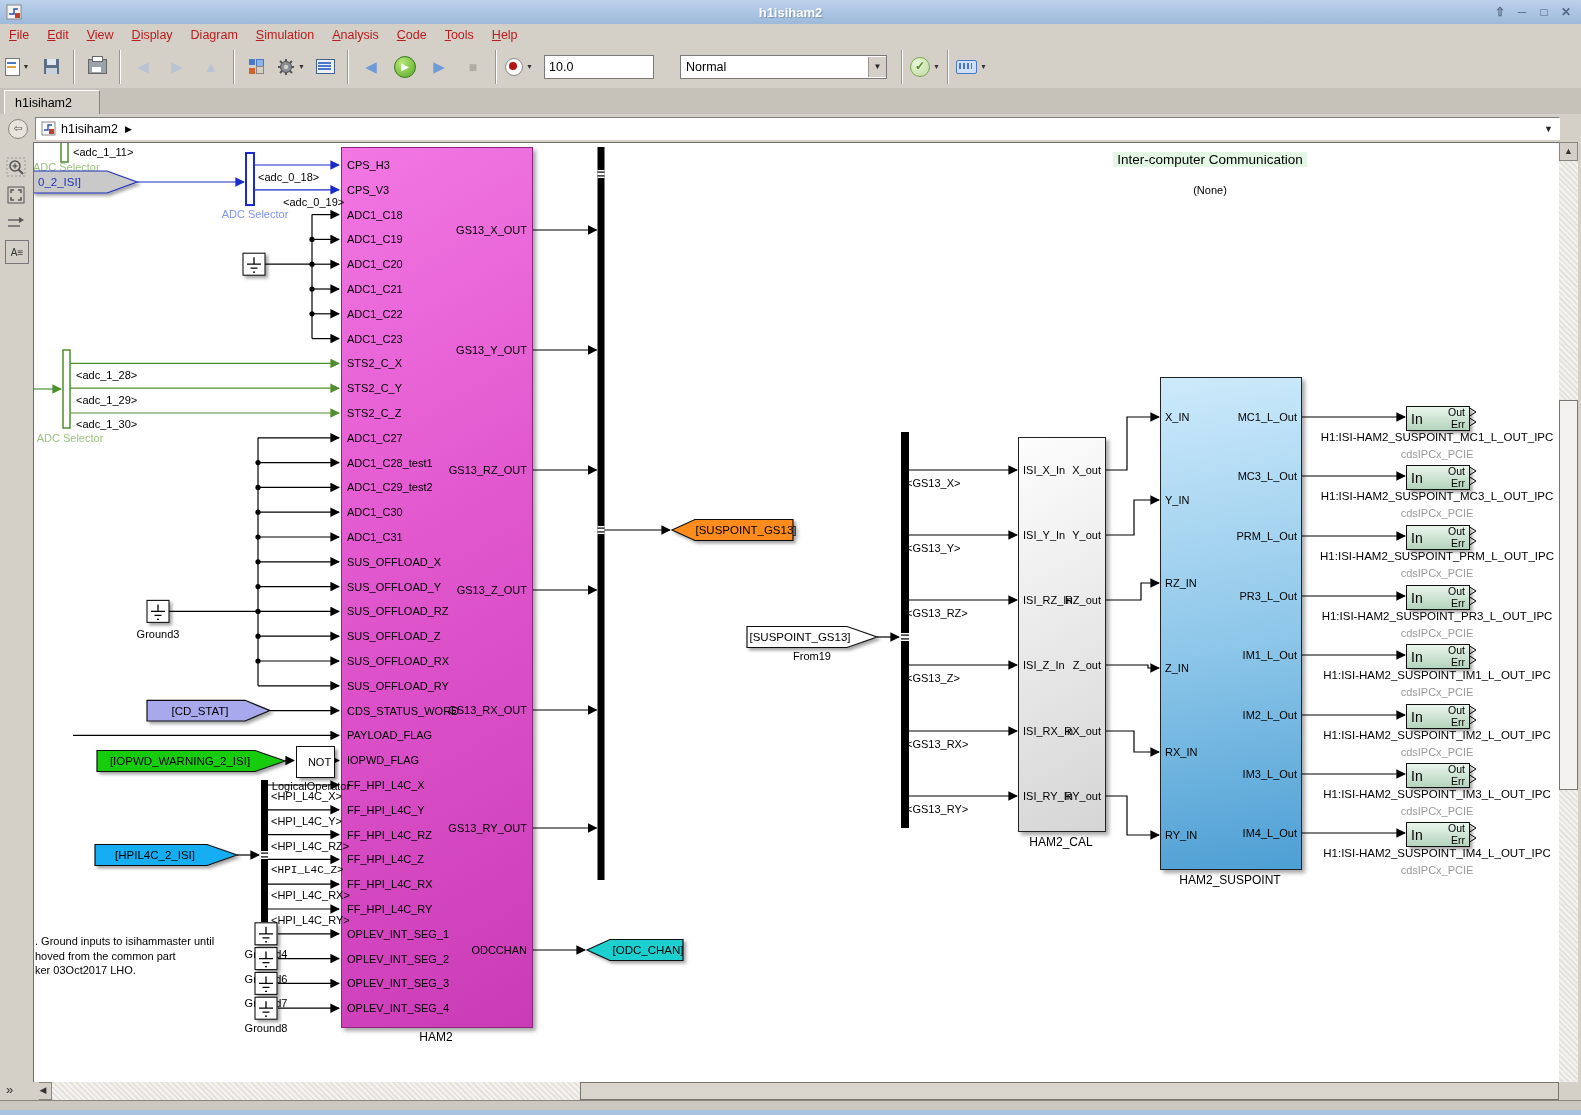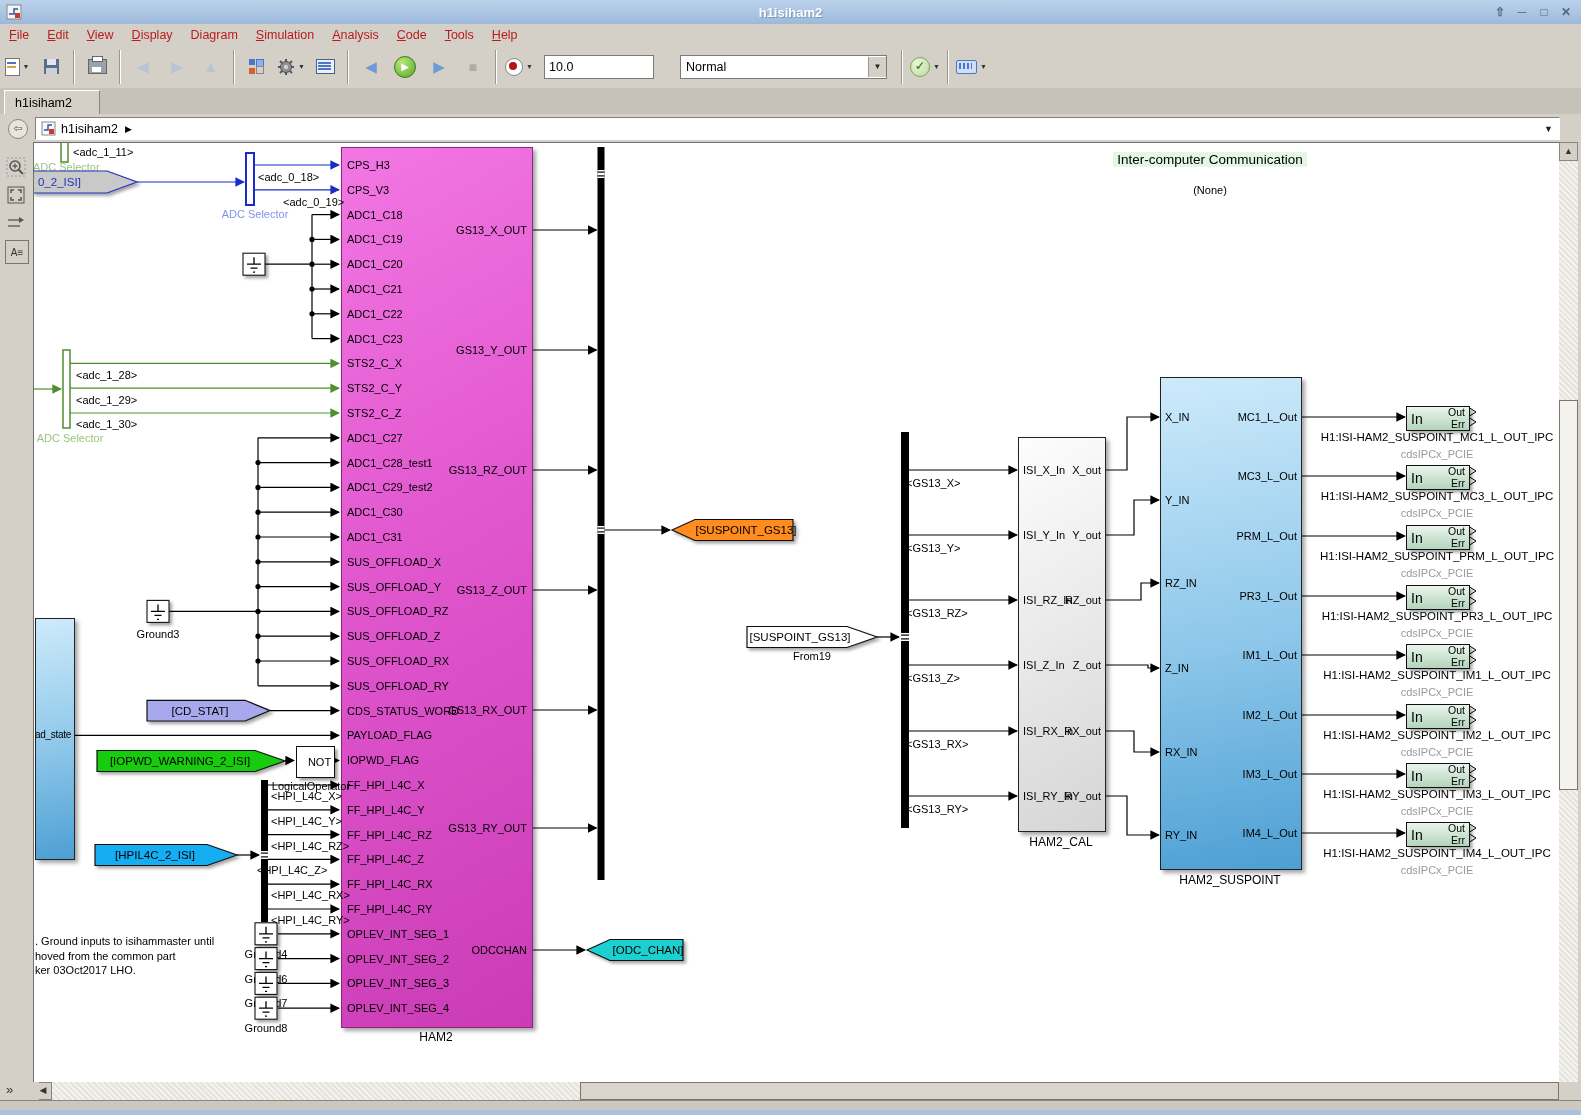--- a/index.html
+++ b/index.html
@@ -513,23 +513,20 @@
           <span class="portlbl" style="right: 4px; top: 33px;">MC1_L_Out</span>
           <span class="portlbl" style="right: 4px; top: 92px;">MC3_L_Out</span>
           <span class="portlbl" style="right: 4px; top: 152px;">PRM_L_Out</span>
           <span class="portlbl" style="right: 4px; top: 212px;">PR3_L_Out</span>
           <span class="portlbl" style="right: 4px; top: 271px;">IM1_L_Out</span>
           <span class="portlbl" style="right: 4px; top: 331px;">IM2_L_Out</span>
           <span class="portlbl" style="right: 4px; top: 390px;">IM3_L_Out</span>
           <span class="portlbl" style="right: 4px; top: 449px;">IM4_L_Out</span>
         </div>
         <div class="lbl cent blockname" style="left: 1160px; top: 874px; width: 140px;">HAM2_SUSPOINT</div>
-        <div id="leftblueblk" class="subsys" style="left: 35px; top: 618px; width: 38px; height: 240px;">
-          <span class="portlbl" style="left: -1px; top: 110.4px; font-size: 10px; letter-spacing: -0.3px;">ad_state</span>
-        </div>
         <div class="notblk" style="left: 296px; top: 746px; width: 29px; height: 30px; padding-left: 8px;">
           <span>NOT</span>
         </div>
         <div class="lbl cent" style="left: 266px; top: 780px; width: 90px;">LogicalOperator</div>
         <div class="lbl cent" style="left: 762px; top: 650px; width: 100px;">From19</div>
         <div class="ipcblk" style="left: 1406px; top: 405.5px;">
           <span class="pin">In</span>
           <span class="pout">Out</span>
           <span class="perr">Err</span>
         </div>
@@ -586,21 +583,21 @@
         <div class="ipcsub" style="left: 1297px; top: 864px;">cdsIPCx_PCIE</div>
         <div class="lbl " style="left: 73px; top: 146px;">&lt;adc_1_11&gt;</div>
         <div class="lbl " style="left: 258px; top: 171px;">&lt;adc_0_18&gt;</div>
         <div class="lbl " style="left: 248px; top: 196px; margin-left: 35px;">&lt;adc_0_19&gt;</div>
         <div class="lbl " style="left: 76px; top: 369px;">&lt;adc_1_28&gt;</div>
         <div class="lbl " style="left: 76px; top: 394px;">&lt;adc_1_29&gt;</div>
         <div class="lbl " style="left: 76px; top: 418px;">&lt;adc_1_30&gt;</div>
         <div class="lbl " style="left: 271px; top: 790px;">&lt;HPI_L4C_X&gt;</div>
         <div class="lbl " style="left: 271px; top: 814.8px;">&lt;HPI_L4C_Y&gt;</div>
         <div class="lbl " style="left: 271px; top: 839.6px;">&lt;HPI_L4C_RZ&gt;</div>
-        <div class="lbl " style="left: 257px; top: 864.4px;">&lt;HPI_L4C_Z&gt;</div>
+        <div class="lbl " style="left: 271px; top: 864.4px; font-family: Liberation Mono, monospace;">&lt;HPI_L4C_Z&gt;</div>
         <div class="lbl " style="left: 271px; top: 889.2px;">&lt;HPI_L4C_RX&gt;</div>
         <div class="lbl " style="left: 271px; top: 914px;">&lt;HPI_L4C_RY&gt;</div>
         <div class="lbl " style="left: 906px; top: 477px;">&lt;GS13_X&gt;</div>
         <div class="lbl " style="left: 906px; top: 542px;">&lt;GS13_Y&gt;</div>
         <div class="lbl " style="left: 906px; top: 607px;">&lt;GS13_RZ&gt;</div>
         <div class="lbl " style="left: 906px; top: 672px;">&lt;GS13_Z&gt;</div>
         <div class="lbl " style="left: 906px; top: 738px;">&lt;GS13_RX&gt;</div>
         <div class="lbl " style="left: 906px; top: 803px;">&lt;GS13_RY&gt;</div>
         <div class="lbl cent" style="left: 205px; top: 208px; width: 100px; color: rgb(128, 147, 232);">ADC Selector</div>
         <div class="lbl cent" style="left: 20px; top: 432px; width: 100px; color: rgb(155, 196, 126);">ADC Selector</div>

